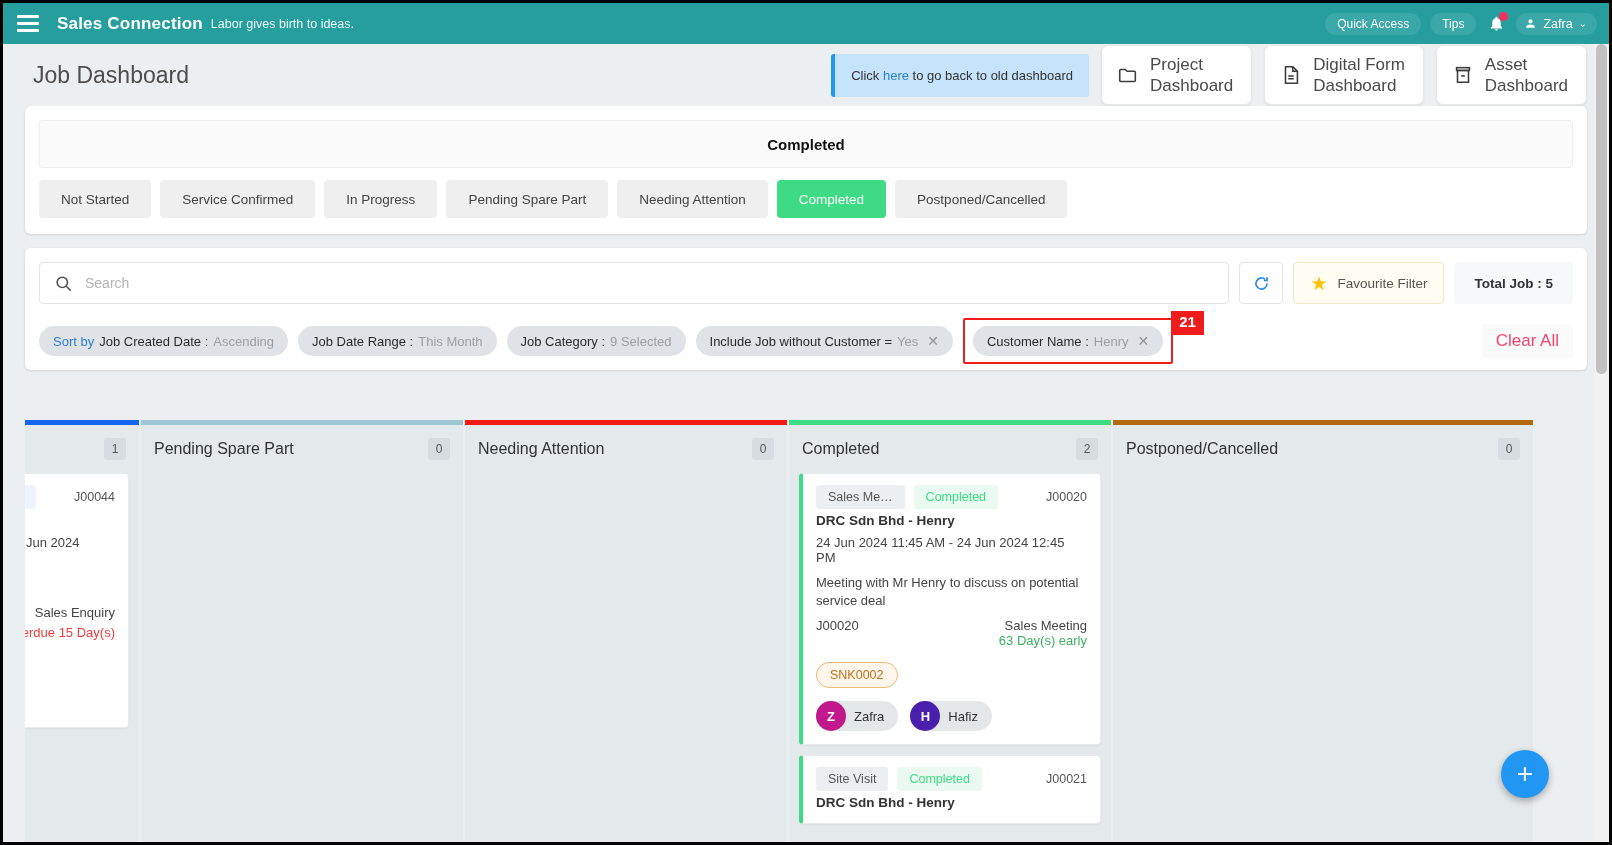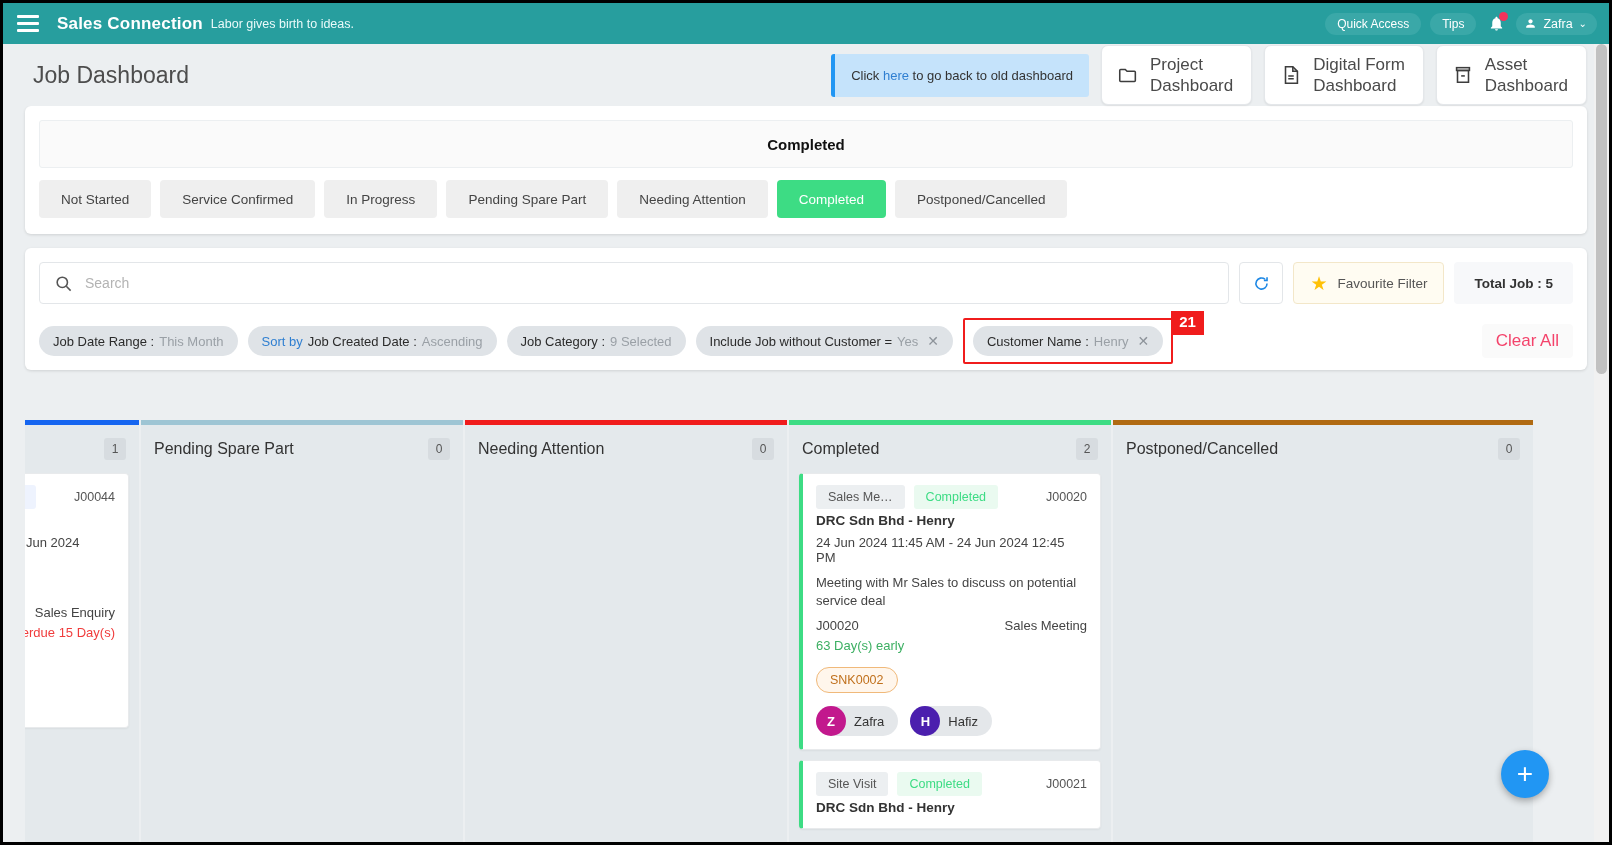--- a/index.html
+++ b/index.html
@@ -176,21 +176,21 @@
     border-radius:3px; font-size:12.5px; padding: 5px 12px; white-space:nowrap;
   }
   .st-completed { background:#eafaf0; color:#3ddc84; }
   .st-inprogress { background:#eef3fe; color:#2f6fe0; }
   .card-id { margin-left:auto; font-size:12.5px; color:#555; }
   .card-cust { font-size:13.5px; font-weight:bold; color:#333; margin-top:4px; }
   .card-dates { font-size:13px; color:#444; margin-top:7px; }
   .card-desc { font-size:13px; color:#444; margin-top:9px; line-height:1.35; }
   .card-foot { display:flex; margin-top:9px; font-size:13px; color:#444; }
   .card-foot .r { margin-left:auto; }
-  .card-early { text-align:left; font-size:13px; color:#3caf62; margin-top:5px; }
+  .card-early { text-align:right; font-size:13px; color:#3caf62; }
   .card-overdue { text-align:right; font-size:13px; color:#f03c3c; margin-top:5px; }
   .tag-pill {
     display:inline-block; border:1px solid #f0b97a; background:#fff6ec;
     color:#c0701c; border-radius:13px; font-size:12.5px; padding: 5px 13px; margin-top:14px;
   }
   .avatars { display:flex; gap:12px; margin-top:13px; }
   .avatar {
     background:#e4e7ea; border-radius:16px; height:30px;
     display:flex; align-items:center; gap:8px; padding-right:14px;
   }
@@ -321,27 +321,27 @@
       </div>
       <div class="favbtn">
         <span class="star">★</span>
         <span class="t">Favourite Filter</span>
       </div>
       <div class="totaljob">Total Job : 5</div>
     </div>
 
     <div class="chiprow">
       <div class="chip">
-        <span class="k-dark">Job Date Range :</span>
-        <span class="v-grey">This Month</span>
-      </div>
-      <div class="chip">
         <span class="k-blue">Sort by</span>
         <span class="k-dark">Job Created Date :</span>
         <span class="v-grey">Ascending</span>
+      </div>
+      <div class="chip">
+        <span class="k-dark">Job Date Range :</span>
+        <span class="v-grey">This Month</span>
       </div>
       <div class="chip">
         <span class="k-dark">Job Category :</span>
         <span class="v-grey">9 Selected</span>
       </div>
       <div class="chip">
         <span class="k-dark">Include Job without Customer =</span>
         <span class="v-grey">Yes</span>
         <span class="x">✕</span>
       </div>
@@ -406,21 +406,21 @@
       <div class="col-body">
 
         <div class="card" style="border-left-color:#3ddc84;">
           <div class="card-top">
             <div class="tag-cat">Sales Me…</div>
             <div class="tag-status st-completed">Completed</div>
             <div class="card-id">J00020</div>
           </div>
           <div class="card-cust">DRC Sdn Bhd - Henry</div>
           <div class="card-dates">24 Jun 2024 11:45 AM - 24 Jun 2024 12:45 PM</div>
-          <div class="card-desc">Meeting with Mr Sales to discuss on potential service deal</div>
+          <div class="card-desc">Meeting with Mr Henry to discuss on potential service deal</div>
           <div class="card-foot">
             <div>J00020</div>
             <div class="r">Sales Meeting</div>
           </div>
           <div class="card-early">63 Day(s) early</div>
           <div><span class="tag-pill">SNK0002</span></div>
           <div class="avatars">
             <div class="avatar">
               <div class="circle" style="background:#c2188d;">Z</div>
               <div class="nm">Zafra</div>

